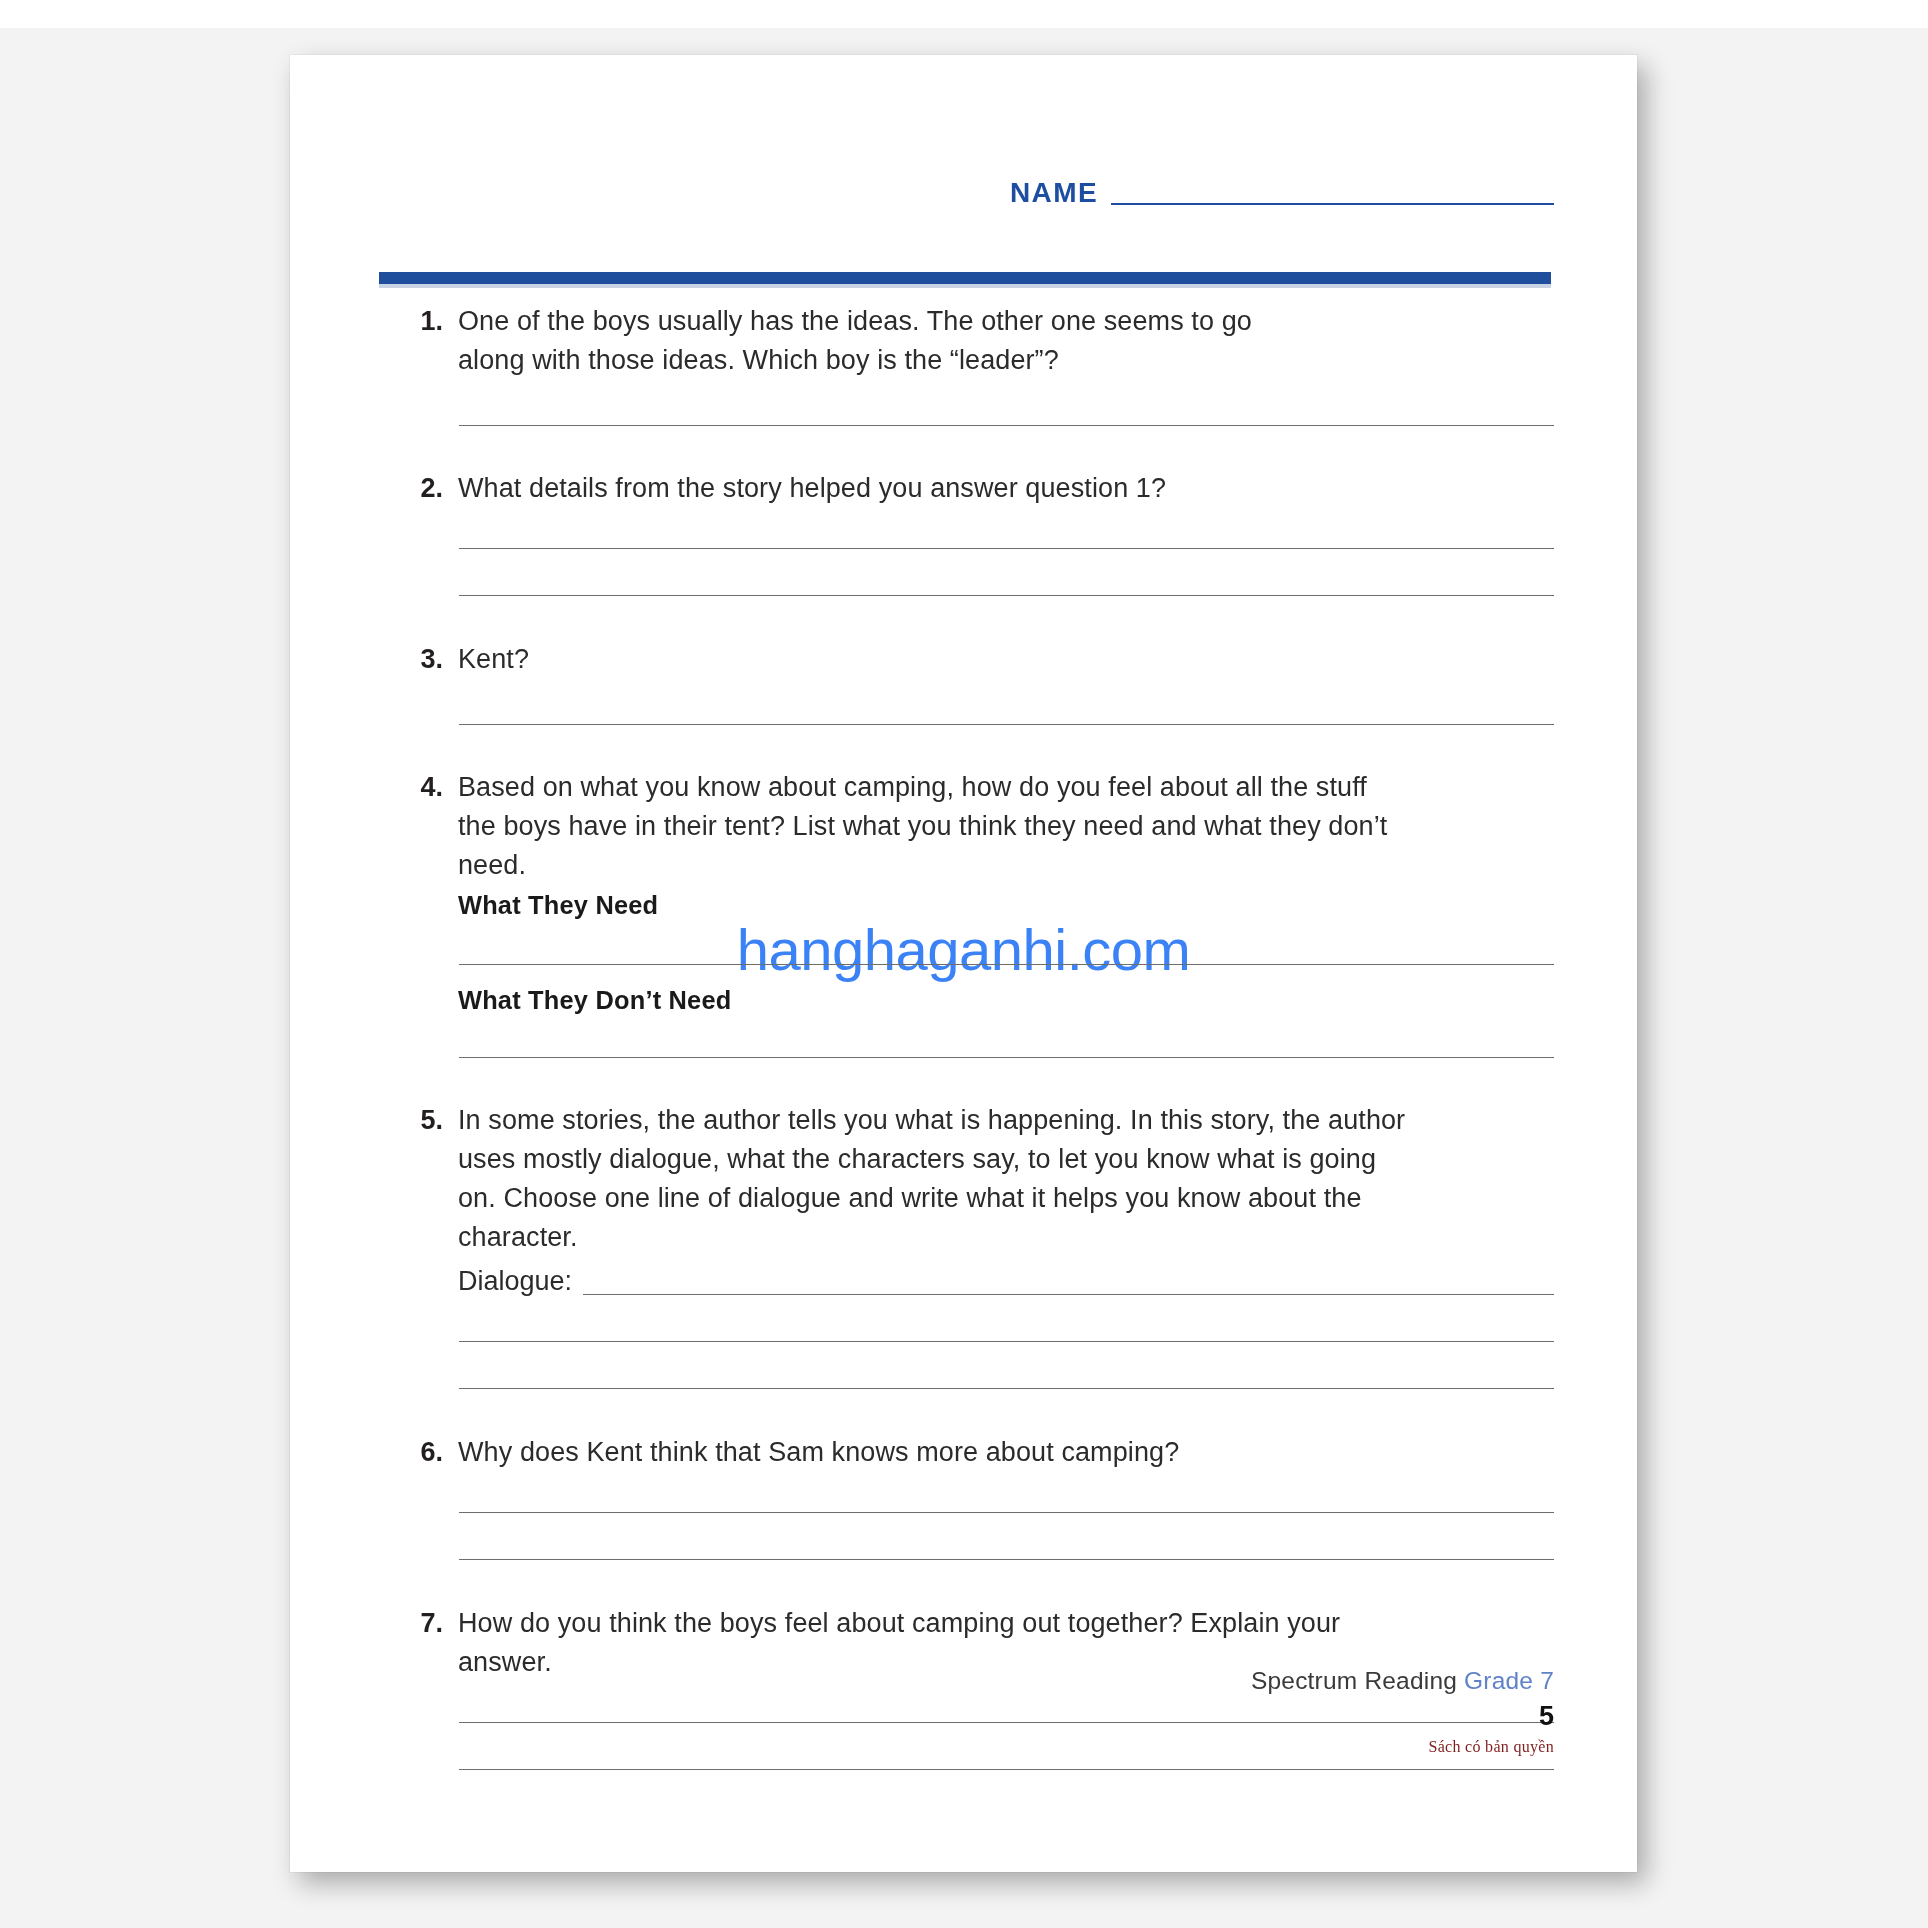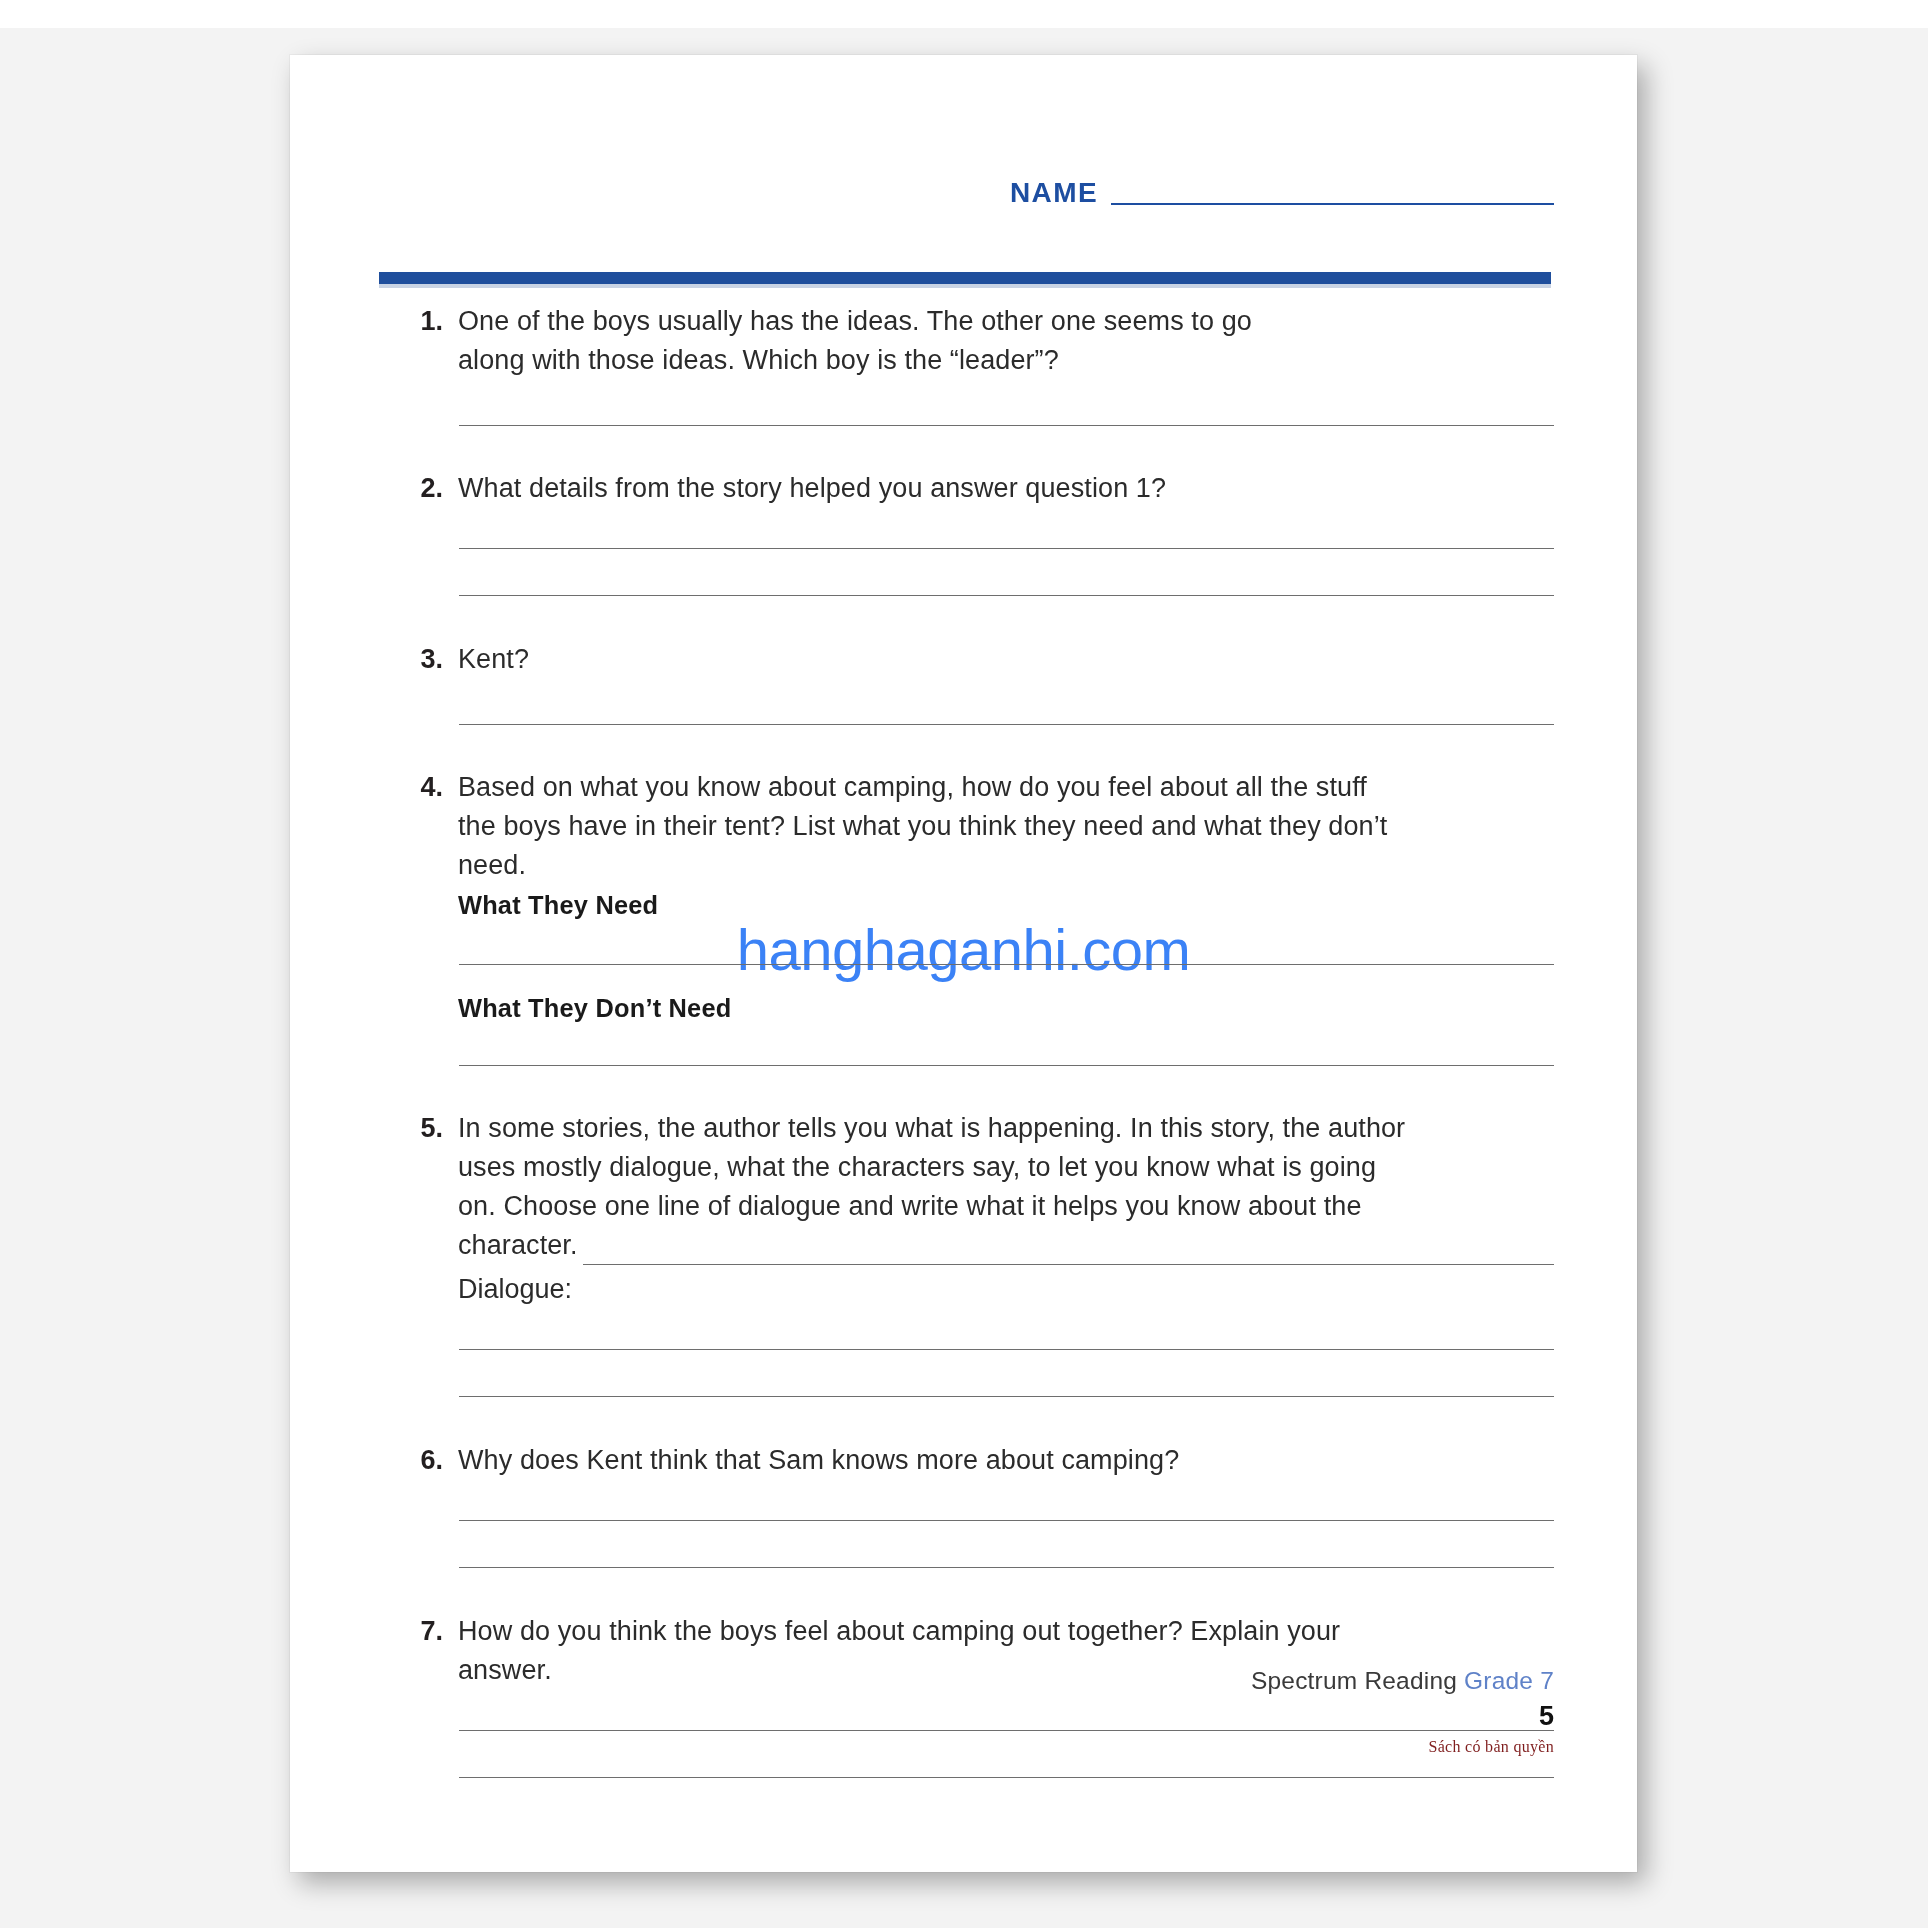--- a/index.html
+++ b/index.html
@@ -146,21 +146,21 @@
   .inline-label {
     font-family: "Liberation Sans", sans-serif;
     font-weight: 300;
     font-size: 27px;
     line-height: 39px;
     color: #2b2b2b;
     white-space: nowrap;
   }
   .dialogue-row {
     display: flex;
-    align-items: flex-start;
+    align-items: flex-end;
     gap: 11.3px;
   }
   .dialogue-rule {
     flex: 1 1 auto;
     height: 0;
     border-bottom: 1.9px solid #6e6e6e;
     position: relative;
     top: -5.6px;
   }
 
@@ -277,21 +277,21 @@
             <span class="ln">Based on what you know about camping, how do you feel about all the stuff</span>
             <span class="ln">the boys have in their tent? List what you think they need and what they don’t</span>
             <span class="ln">need.</span>
           </div>
           <div class="sub-head" style="margin-top:1.9px;">What They Need</div>
         </div>
       </div>
       <div class="ans-wrap" style="margin-top:41px;">
         <div class="ans"></div>
       </div>
-      <div class="q" style="margin-top:25px;">
+      <div class="q" style="margin-top:17px;">
         <div class="q-num"></div>
         <div class="q-body">
           <div class="sub-head">What They Don’t Need</div>
         </div>
       </div>
       <div class="ans-wrap" style="margin-top:39px;">
         <div class="ans"></div>
       </div>
 
       <div class="q" style="margin-top:43px;">

